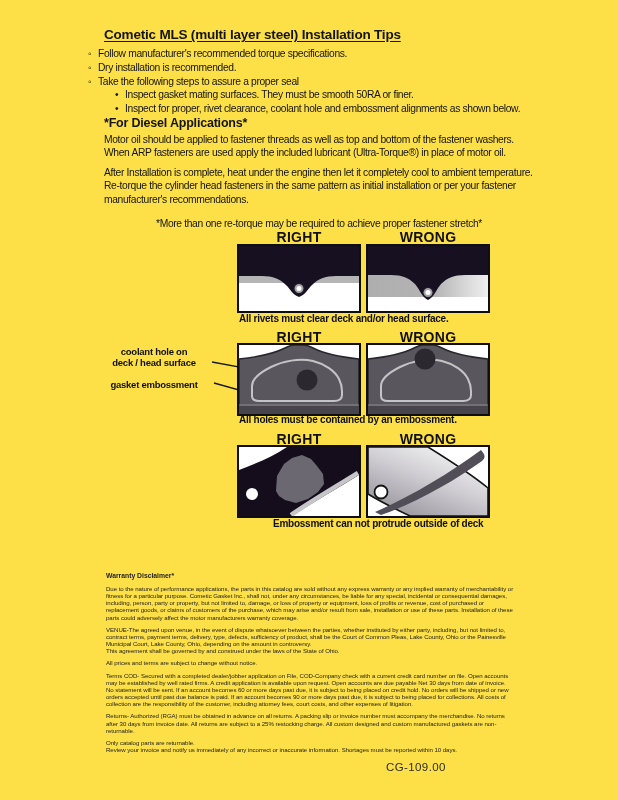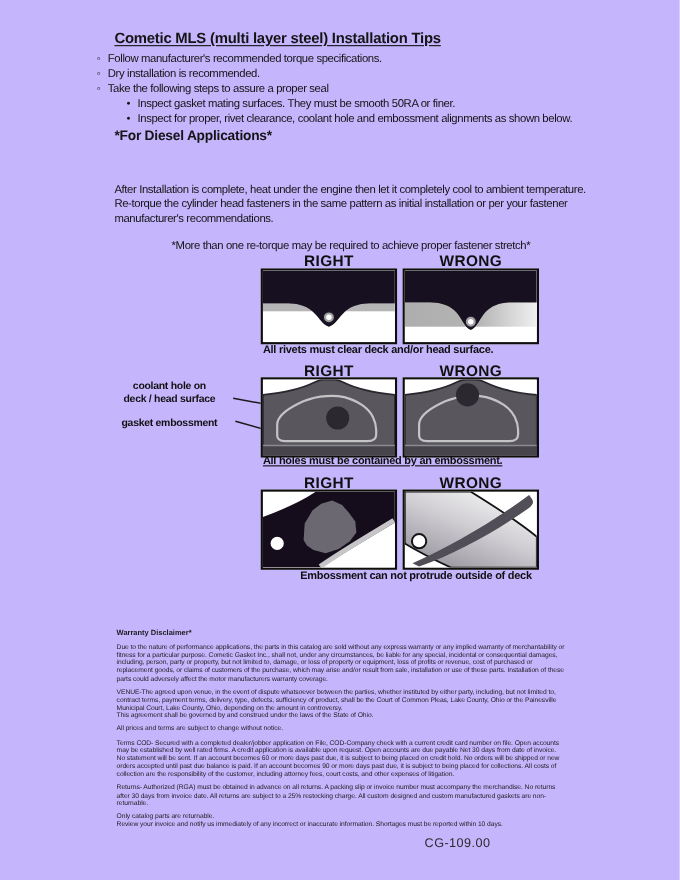--- a/index.html
+++ b/index.html
@@ -1,16 +1,16 @@
 <!DOCTYPE html>
 <html><head>
 <meta charset="utf-8">
 <style>
   html,body{margin:0;padding:0;background:#ffffff;}
-  .page{position:relative;width:618px;height:800px;background:#c4b5fd;
+  .page{position:relative;width:618px;height:800px;background:#fde047;
         font-family:"Liberation Sans", sans-serif;color:#141414;overflow:hidden;}
 
   .title{position:absolute;left:104px;top:27px;font-size:13.5px;font-weight:700;
          letter-spacing:-0.2px;text-decoration:underline;text-underline-offset:2px;}
 
   .bullets{position:absolute;left:88px;top:47px;width:470px;font-size:10.3px;
            letter-spacing:-0.35px;line-height:13.8px;}
   .bullet-row{display:flex;align-items:flex-start;}
   .bullet-row.sub{margin-left:27px;}
   .bullet-glyph{width:10px;flex:0 0 10px;}
@@ -63,20 +63,21 @@
       <span class="bullet-glyph">•</span>
       <span>Inspect gasket mating surfaces.  They must be smooth 50RA or finer.</span>
     </div>
     <div class="bullet-row sub">
       <span class="bullet-glyph">•</span>
       <span>Inspect for proper, rivet clearance, coolant hole and embossment alignments as shown below.</span>
     </div>
   </div>
 
   <div class="diesel-heading">*For Diesel Applications*</div>
+  <div class="para para1">Motor oil should be applied to fastener threads as well as top and bottom of the fastener washers. When ARP fasteners are used apply the included lubricant (Ultra-Torque®) in place of motor oil.</div>
   <div class="para para2">After Installation is complete, heat under the engine then let it completely cool to ambient temperature. Re-torque the cylinder head fasteners in the same pattern as initial installation or per your fastener manufacturer's recommendations.</div>
   <div class="para note">*More than one re-torque may be required to achieve proper fastener stretch*</div>
 
   <div class="dlabel" style="left:237px;top:229px;">RIGHT</div>
   <div class="dlabel" style="left:366px;top:229px;">WRONG</div>
 
   <div class="panel" style="left:237px;top:244px;height:65px;">
     <svg width="120" height="65" viewBox="0 0 120 65">
       <rect x="0" y="0" width="120" height="65" fill="#ffffff"></rect>
       <rect x="0" y="30" width="120" height="7" fill="#b5b5b5"></rect>
@@ -128,21 +129,21 @@
   <div class="panel" style="left:366px;top:343px;height:69px;">
     <svg width="120" height="69" viewBox="0 0 120 69">
       <rect x="0" y="0" width="120" height="69" fill="#ffffff"></rect>
       <path d="M0,69 V14 C20,12 36,8 46,3 C50,1 52,0 55,0 H65 C68,0 70,1 74,3 C84,8 100,12 120,14 V69 Z" fill="#59565e" stroke="#29262d" stroke-width="1.6"></path>
       <path d="M0,60 H120" stroke="#8d8a91" stroke-width="1.2"></path>
       <rect x="0" y="61" width="120" height="8" fill="#47444b"></rect>
       <path d="M13,51 L13,41 C13,35 20,28 32,22 C44,16 60,13 74,16 C86,19 96,26 100,34 C102,38 103,42 103,46 L103,50 C103,54 100,56 95,56 L20,56 C15,56 13,54 13,51 Z" fill="none" stroke="#c4c3c6" stroke-width="2"></path>
       <circle cx="57" cy="14" r="10.5" fill="#2b2830"></circle>
     </svg>
   </div>
-  <div class="caption" style="top:414px;text-decoration:underline;">All holes must be contained by an embossment.</div>
+  <div class="caption" style="top:414px;">All holes must be contained by an embossment.</div>
 
   <div class="dlabel" style="left:237px;top:431px;">RIGHT</div>
   <div class="dlabel" style="left:366px;top:431px;">WRONG</div>
 
   <div class="panel" style="left:237px;top:445px;height:69px;">
     <svg width="120" height="69" viewBox="0 0 120 69">
       <rect x="0" y="0" width="120" height="69" fill="#ffffff"></rect>
       <path d="M0,69 V23 C16,17 33,10 48,0 H120 V28 C97,42 73,56 53,69 Z" fill="#150d1c"></path>
       <path d="M119,26 C96,40 72,54 52,68" stroke="#c6c5c8" stroke-width="4.5" fill="none"></path>
       <polygon points="37,44 38,29 45,17 53,11 63,8 72,12 78,19 84,27 85,37 79,45 69,52 57,56 46,53 40,49" fill="#6b6872"></polygon>

